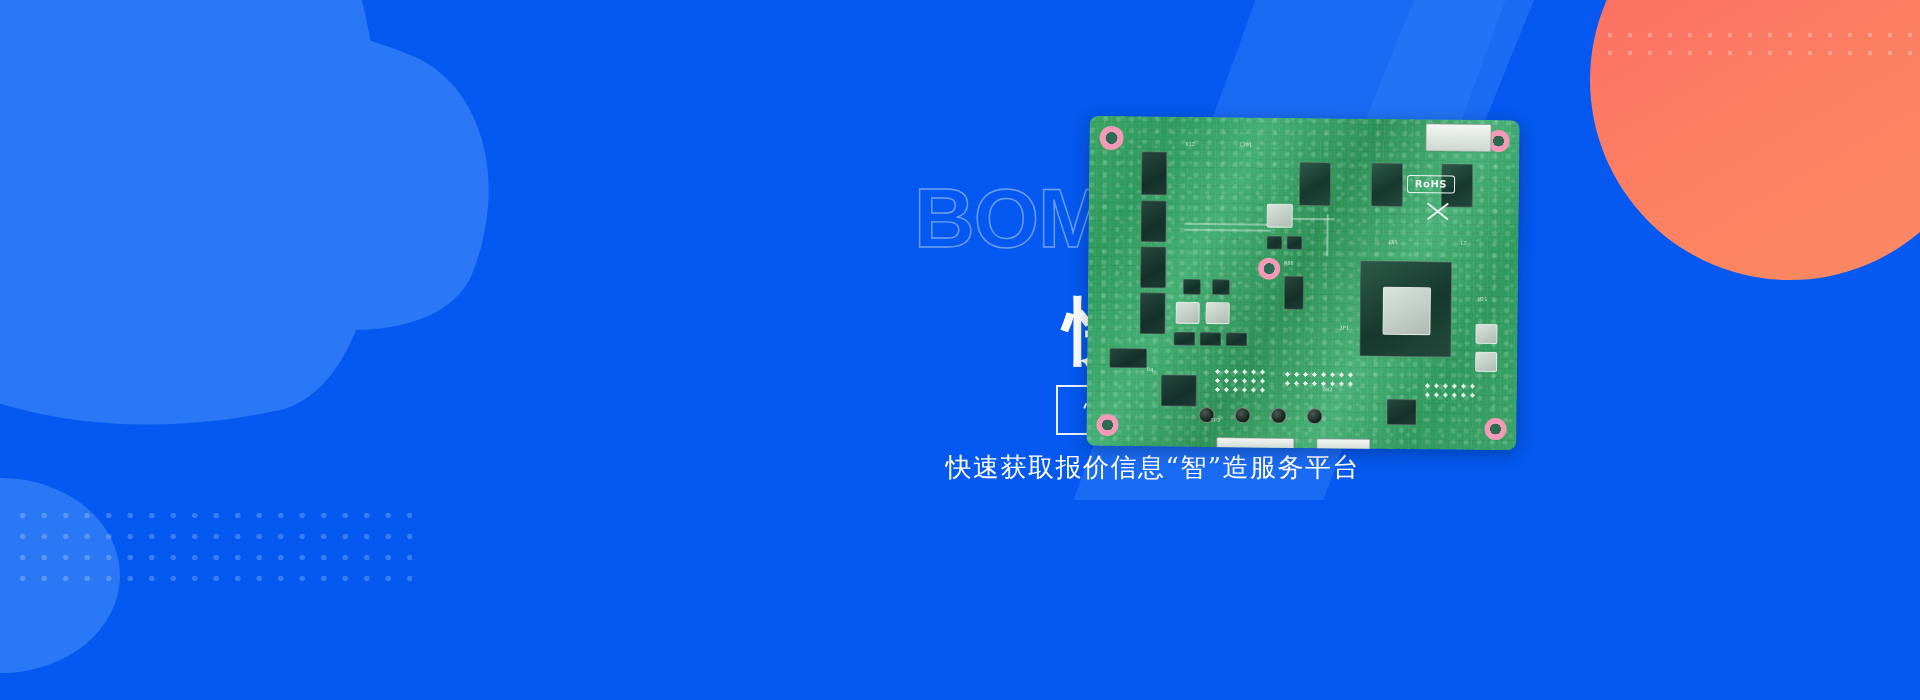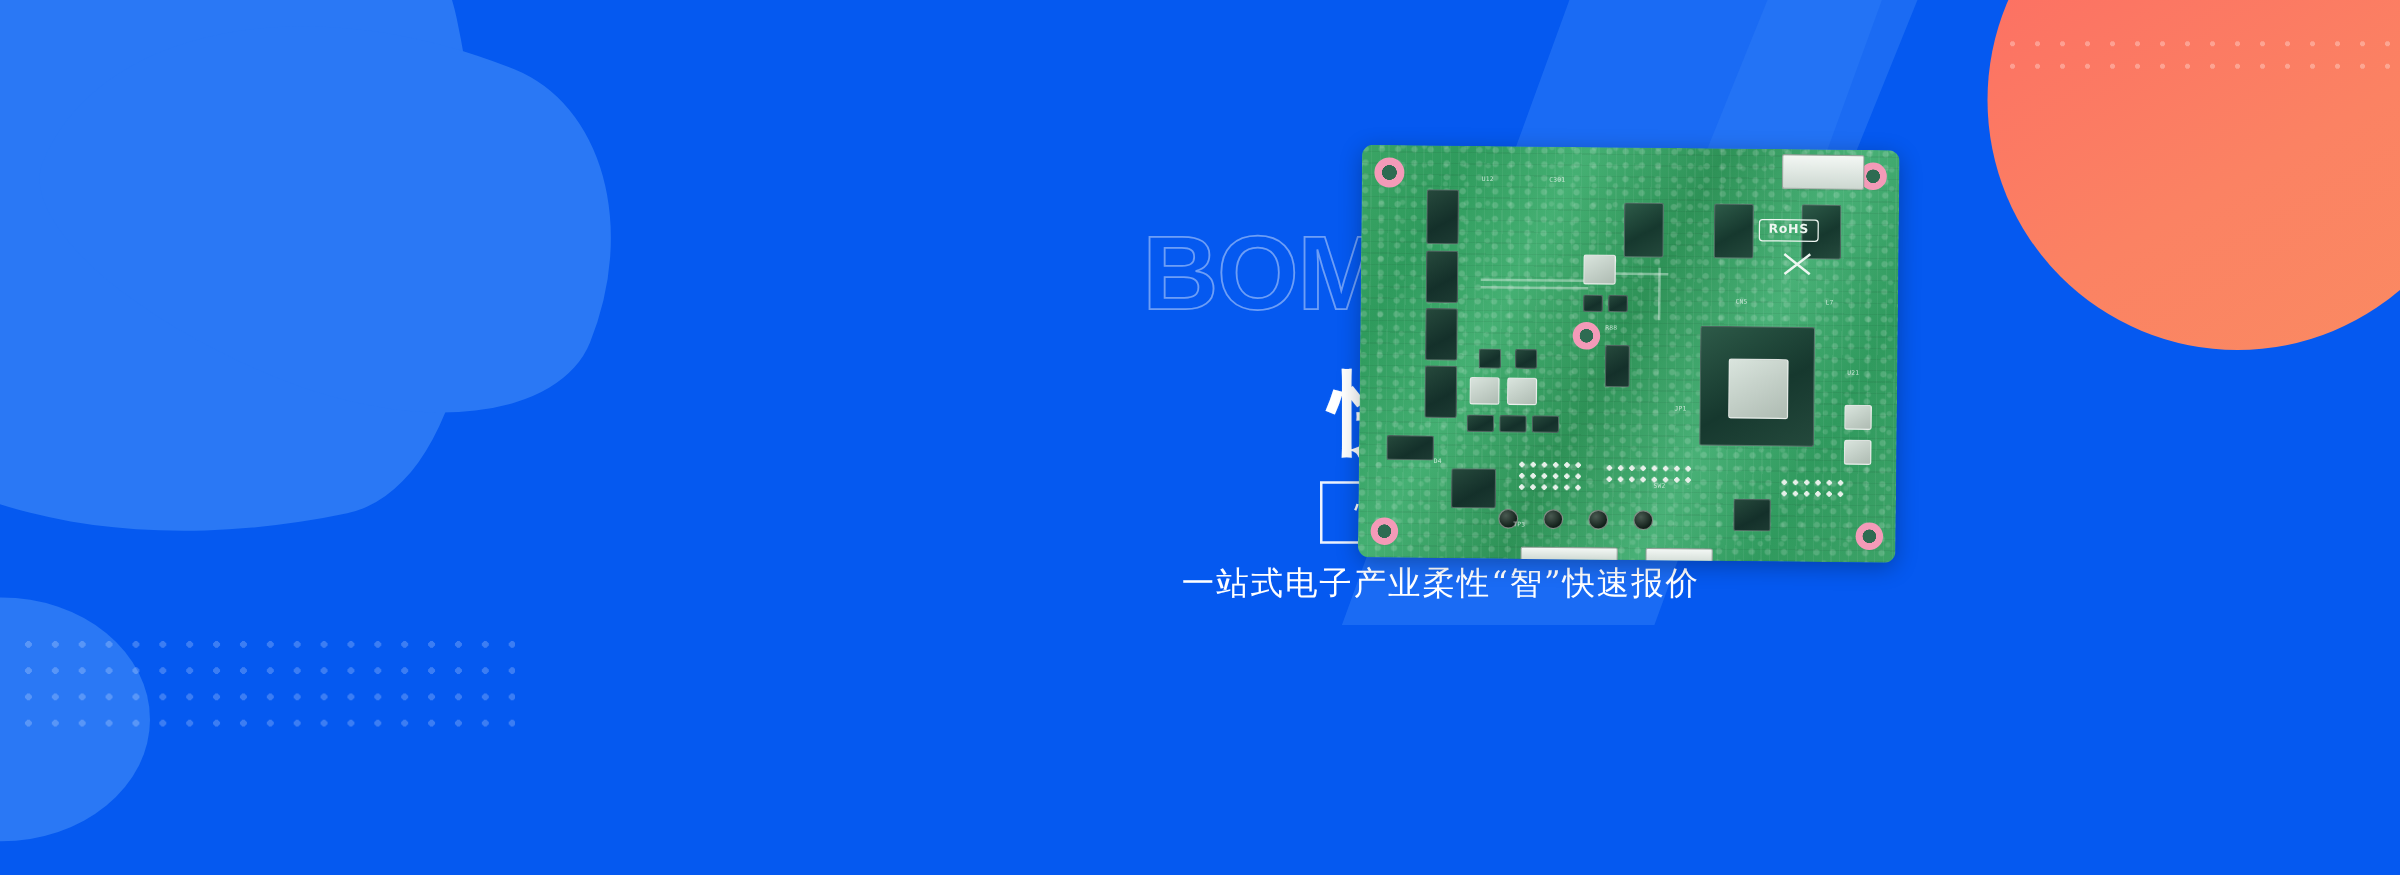--- a/index.html
+++ b/index.html
@@ -277,21 +277,21 @@
 
     <div class="headline">
       <span class="ln ln1">一分钟</span>
       <span class="ln ln2">快速报价</span>
     </div>
 
     <div class="badge-row">
       <div class="badge">快速获取报价信息</div>
     </div>
 
-    <div class="tagline">一站式电子产业柔性“智”快速报价</div>
+    <div class="tagline">快速获取报价信息“智”造服务平台</div>
   </div>
 
   <div class="pcb-wrap">
     <div class="pcb">
 
       <div class="hole" style="left:10px;  top:10px;  width:24px; height:24px;"></div>
       <div class="hole" style="right:10px; top:10px;  width:22px; height:22px;"></div>
       <div class="hole" style="left:10px;  bottom:10px;width:22px; height:22px;"></div>
       <div class="hole" style="right:10px; bottom:10px;width:22px; height:22px;"></div>
       <div class="hole" style="left:170px; top:140px; width:22px; height:22px;"></div>

